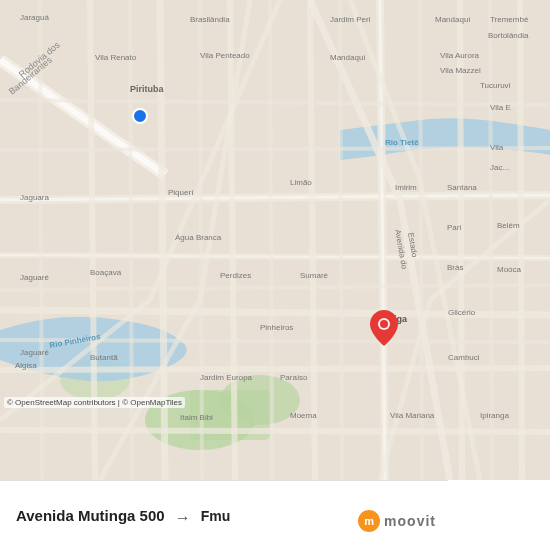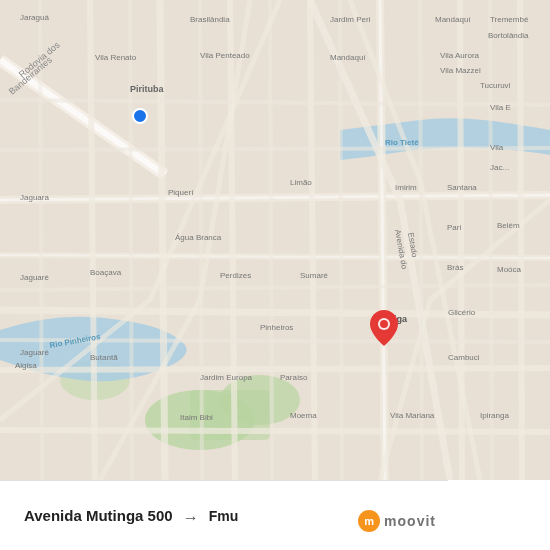--- a/index.html
+++ b/index.html
@@ -70,21 +70,21 @@
     
     .bottom-bar {
       position: absolute;
       bottom: 0;
       left: 0;
       width: 448px;
       height: 70px;
       background: #fff;
       display: flex;
       align-items: center;
-      padding: 0 24px;
+      padding: 0 16px;
       border-top: 1px solid #e0e0e0;
     }
 
     .moovit-logo {
       position: absolute;
       right: 12px;
       bottom: 18px;
       display: flex;
       align-items: center;
       gap: 4px;
@@ -288,20 +288,23 @@
 
 
     <div class="destination-marker">
       <svg width="28" height="36" viewBox="0 0 28 36" xmlns="http://www.w3.org/2000/svg">
         <path d="M14 0 C6.27 0 0 6.27 0 14 C0 24.5 14 36 14 36 C14 36 28 24.5 28 14 C28 6.27 21.73 0 14 0 Z" fill="#e53935"></path>
         <circle cx="14" cy="14" r="6" fill="#fff" opacity="0.9"></circle>
         <circle cx="14" cy="14" r="4" fill="#e53935"></circle>
       </svg>
     </div>
 
+    <div class="attribution">
+      <span>© OpenStreetMap contributors | © OpenMapTiles</span>
+    </div>
 
   </div>
 
   <div class="bottom-bar">
     <div class="route-info">
       <span class="route-from">Avenida Mutinga 500</span>
       <span class="route-arrow">→</span>
       <span class="route-to">Fmu</span>
     </div>
 

